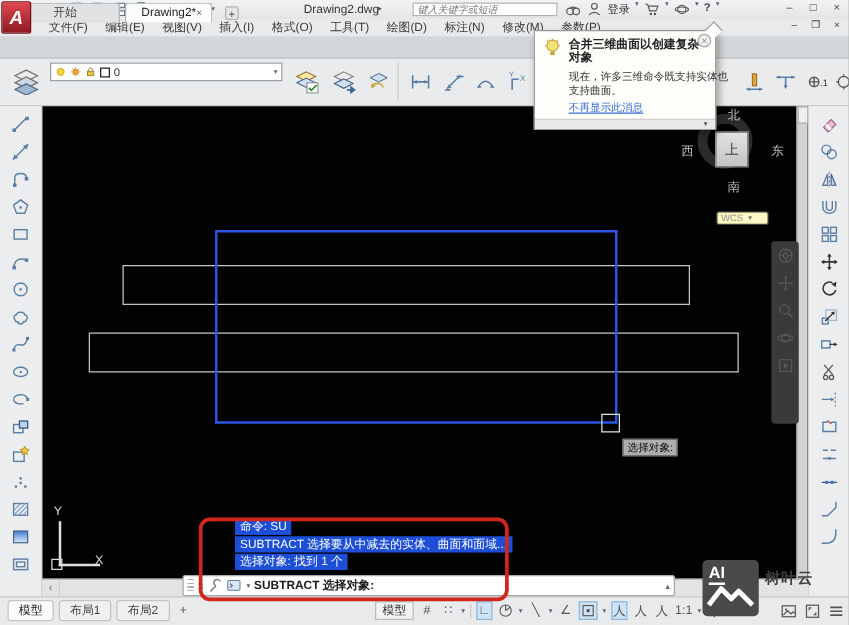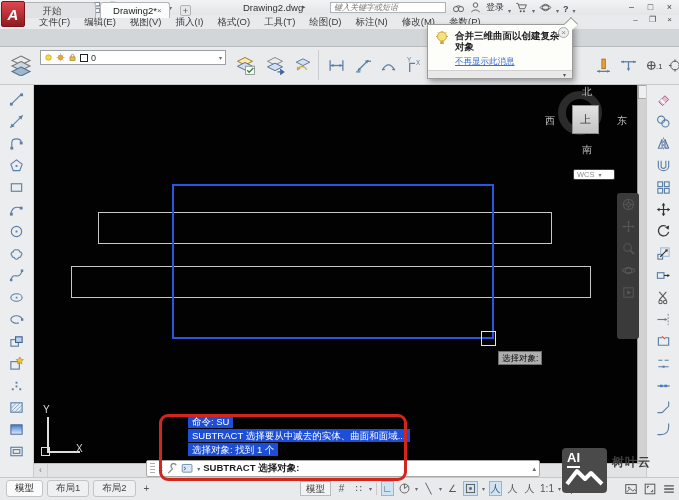--- a/index.html
+++ b/index.html
@@ -10,21 +10,21 @@
 #titlebar{left:0;top:0;width:679px;height:15px;background:linear-gradient(#f2f3f4,#e3e5e7)}
 #menubar{left:0;top:15px;width:679px;height:14px;background:#e8eaec}
 #logo{left:1px;top:1px;width:24px;height:26px;background:linear-gradient(#e0474f,#8f1b22);color:#fff;font-weight:bold;font-style:italic;font-size:15px;text-align:center;line-height:25px;border:1px solid #7a151b;border-radius:2px;z-index:5}
 #logo-caret{left:27px;top:9px;font-size:7px;color:#666}
 .qat{left:38px;top:1px;display:flex;gap:3px;align-items:center;height:13px}
 .qat .icon{width:14px;height:13px;display:flex;align-items:center;justify-content:center}
 .caret{font-size:6px;color:#667;line-height:1}
 #doc-title{left:243px;top:2px;font-size:9.5px;color:#333}
 #title-caret{left:302px;top:3px;font-size:7px;color:#555}
 #search-box{left:330px;top:2px;width:116px;height:11px;background:#fff;border:1px solid #aeb2b6;font-style:italic;font-size:8px;color:#999;padding:0 3px;line-height:9px}
-.tb-right{top:1px;display:flex;align-items:flex-end;gap:4px;height:13px}
+.tb-right{top:1px;display:flex;align-items:flex-start;gap:4px;height:13px}
 #signin-label{font-size:9px;color:#333}
 #help-label{font-size:9px;color:#444;font-weight:bold}
 .winbtn{width:15px;height:12px;text-align:center;line-height:11px;font-size:9px;color:#444}
 #menu-items{left:32px;top:0;display:flex;height:14px;align-items:center}
 #menu-items span{padding:0 7px;font-size:9.5px;color:#3a3a3a}
 .doc-controls{right:2px;top:15px;display:flex;gap:2px;position:absolute}
 .doc-controls .winbtn{height:11px;line-height:10px;font-size:8px}
 
 #tabbar{left:0;top:29px;width:679px;height:18px;background:#d3d6d8;border-bottom:1px solid #b9bcbe}
 .ftab{position:absolute;top:2px;height:16px;line-height:15px;text-align:center;font-size:9.5px;border:1px solid #b2b5b7;border-bottom:none;border-radius:3px 3px 0 0}
@@ -60,21 +60,21 @@
 .cadrect{position:absolute;background:transparent}
 #rect-blue{left:138px;top:99px;width:322px;height:155px;border:2px solid #2a55e2}
 #rect-w1{left:64px;top:127px;width:454px;height:32px;border:1px solid #c4c6c8}
 #rect-w2{left:37px;top:181px;width:520px;height:32px;border:1px solid #c4c6c8}
 #pickbox{left:447px;top:246px;width:15px;height:15px;border:1px solid #e4e4e4}
 #select-tip{left:464px;top:266px;background:#aeaeae;border:1px solid #6f6f6f;color:#0a0a0a;font-size:8.5px;padding:0 3px;line-height:12px}
 
 #vc-ring{left:524px;top:6px;width:44px;height:44px;border:8px solid #2b2b2b;border-radius:50%}
 #vc-face{left:538px;top:20px;width:27px;height:29px;background:linear-gradient(#e2e2e2,#c4c4c4);border:1px solid #8e8e8e;color:#3c3c3c;font-size:11px;display:flex;align-items:center;justify-content:center}
 .vc-label{position:absolute;color:#bdbdbd;font-size:10px}
-#wcs-badge{left:539px;top:84px;width:42px;height:11px;background:#ffffff;border:1px solid #3c3c3c;border-radius:2px;color:#8f8f8f;font-size:7.5px;display:flex;align-items:center;padding:0 3px;gap:4px}
+#wcs-badge{left:539px;top:84px;width:42px;height:11px;background:#fef9c3;border:1px solid #3c3c3c;border-radius:2px;color:#8f8f8f;font-size:7.5px;display:flex;align-items:center;padding:0 3px;gap:4px}
 #wcs-badge .caret{color:#777}
 
 #navbar{left:583px;top:108px;width:22px;height:146px;background:#3a3a3a;border-radius:3px;display:flex;flex-direction:column;align-items:center;padding-top:4px;gap:7px}
 #navbar .nicon{opacity:.55}
 #vscroll{left:603px;top:0;width:9px;height:378px;background:#d2d2d2;border-left:1px solid #9b9b9b}
 #vscroll-thumb{left:0;top:0;width:9px;height:14px;background:#efefef;border:1px solid #a8a8a8;position:absolute}
 
 .ucs-line{background:#dedede;position:absolute}
 #ucs-y-label,#ucs-x-label{position:absolute;color:#d6d6d6;font-size:10px}
 #ucs-box{position:absolute;left:7px;top:362px;width:9px;height:9px;border:1.5px solid #dedede}
@@ -795,20 +795,21 @@
     <span>
         <svg viewBox="0 0 16 16" width="16" height="16">
           <circle cx="8" cy="6.5" r="4.5" fill="#f7e27a" stroke="#caa53f" stroke-width="1"></circle>
           <path d="M8 1 V2 M3 6.5 H2 M14 6.5 H13 M4.5 3 l-.8-.8 M11.5 3 l.8-.8" stroke="#caa53f"></path>
           <rect x="6.2" y="11.2" width="3.6" height="2.8" fill="#caa53f"></rect>
         </svg>
       </span>
     <span id="notify-title">合并三维曲面以创建复杂对象</span>
   </div>
   <span id="notify-close">×</span>
+  <div id="notify-body">现在，许多三维命令既支持实体也支持曲面。</div>
   <a id="notify-link">不再显示此消息</a>
   <div id="notify-foot">
       <span class="caret">▾</span>
     </div>
 </div>
 
 <div class="abs" id="watermark">
   <div id="wm-logo">
     <span id="wm-ai">AI</span>
     <svg viewBox="0 0 45 45" width="45" height="45" style="position:absolute;left:0;top:0">

